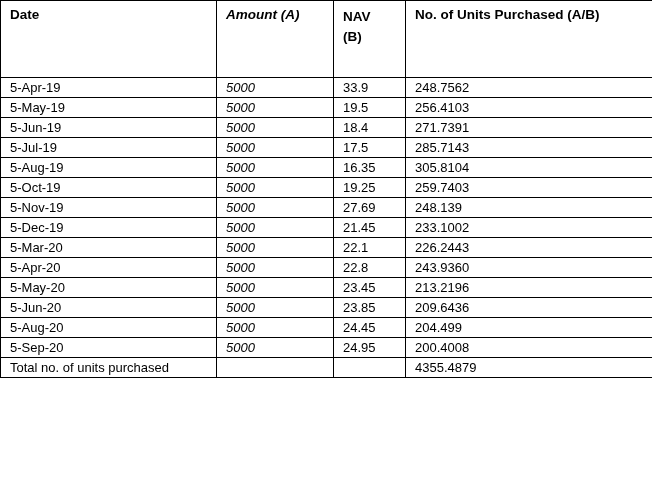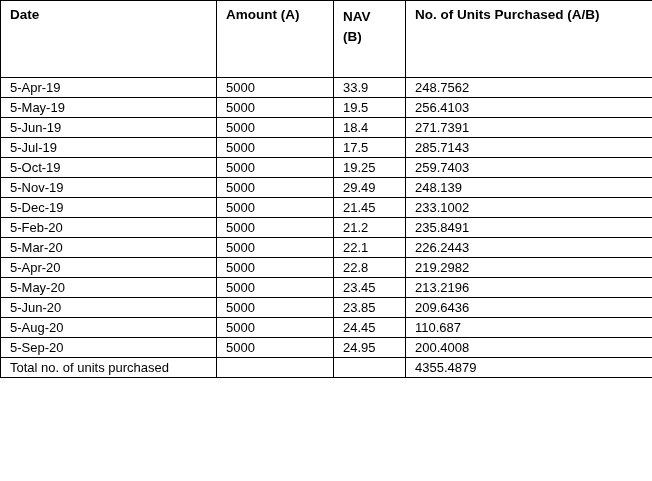--- a/index.html
+++ b/index.html
@@ -37,21 +37,21 @@
     font-size: 13.5px;
     vertical-align: top;
     padding-top: 6px;
     height: 70px;
   }
   table.data-table thead th.nav-col {
     white-space: pre-line; 
     line-height: 1.45;
   }
   td:first-child, th:first-child { padding-left: 9px; }
-  td:nth-child(2), th:nth-child(2) { padding-left: 11px; }
+  td:nth-child(2), th:nth-child(2) { padding-left: 11px; font-style: italic; }
   td:nth-child(3), th:nth-child(3) { padding-left: 10px; }
   td:nth-child(4), th:nth-child(4) { padding-left: 10px; }
 </style>
 </head>
 <body>
 
 <div class="page">
   <table class="data-table">
     <colgroup>
       <col style="width:216px">
@@ -88,72 +88,72 @@
           <td>18.4</td>
           <td>271.7391</td>
         </tr>
         <tr>
           <td>5-Jul-19</td>
           <td>5000</td>
           <td>17.5</td>
           <td>285.7143</td>
         </tr>
         <tr>
+          <td>5-Aug-19</td>
+          <td>5000</td>
+          <td>16.35</td>
+          <td>305.8104</td>
+        </tr>
+        <tr>
           <td>5-Oct-19</td>
           <td>5000</td>
           <td>19.25</td>
           <td>259.7403</td>
         </tr>
         <tr>
           <td>5-Nov-19</td>
           <td>5000</td>
-          <td>29.49</td>
+          <td>27.69</td>
           <td>248.139</td>
         </tr>
         <tr>
           <td>5-Dec-19</td>
           <td>5000</td>
           <td>21.45</td>
           <td>233.1002</td>
-        </tr>
-        <tr>
-          <td>5-Feb-20</td>
-          <td>5000</td>
-          <td>21.2</td>
-          <td>235.8491</td>
         </tr>
         <tr>
           <td>5-Mar-20</td>
           <td>5000</td>
           <td>22.1</td>
           <td>226.2443</td>
         </tr>
         <tr>
           <td>5-Apr-20</td>
           <td>5000</td>
           <td>22.8</td>
-          <td>219.2982</td>
+          <td>243.9360</td>
         </tr>
         <tr>
           <td>5-May-20</td>
           <td>5000</td>
           <td>23.45</td>
           <td>213.2196</td>
         </tr>
         <tr>
           <td>5-Jun-20</td>
           <td>5000</td>
           <td>23.85</td>
           <td>209.6436</td>
         </tr>
         <tr>
           <td>5-Aug-20</td>
           <td>5000</td>
           <td>24.45</td>
-          <td>110.687</td>
+          <td>204.499</td>
         </tr>
         <tr>
           <td>5-Sep-20</td>
           <td>5000</td>
           <td>24.95</td>
           <td>200.4008</td>
         </tr>
       </tbody>
     <tbody>
       <tr>

